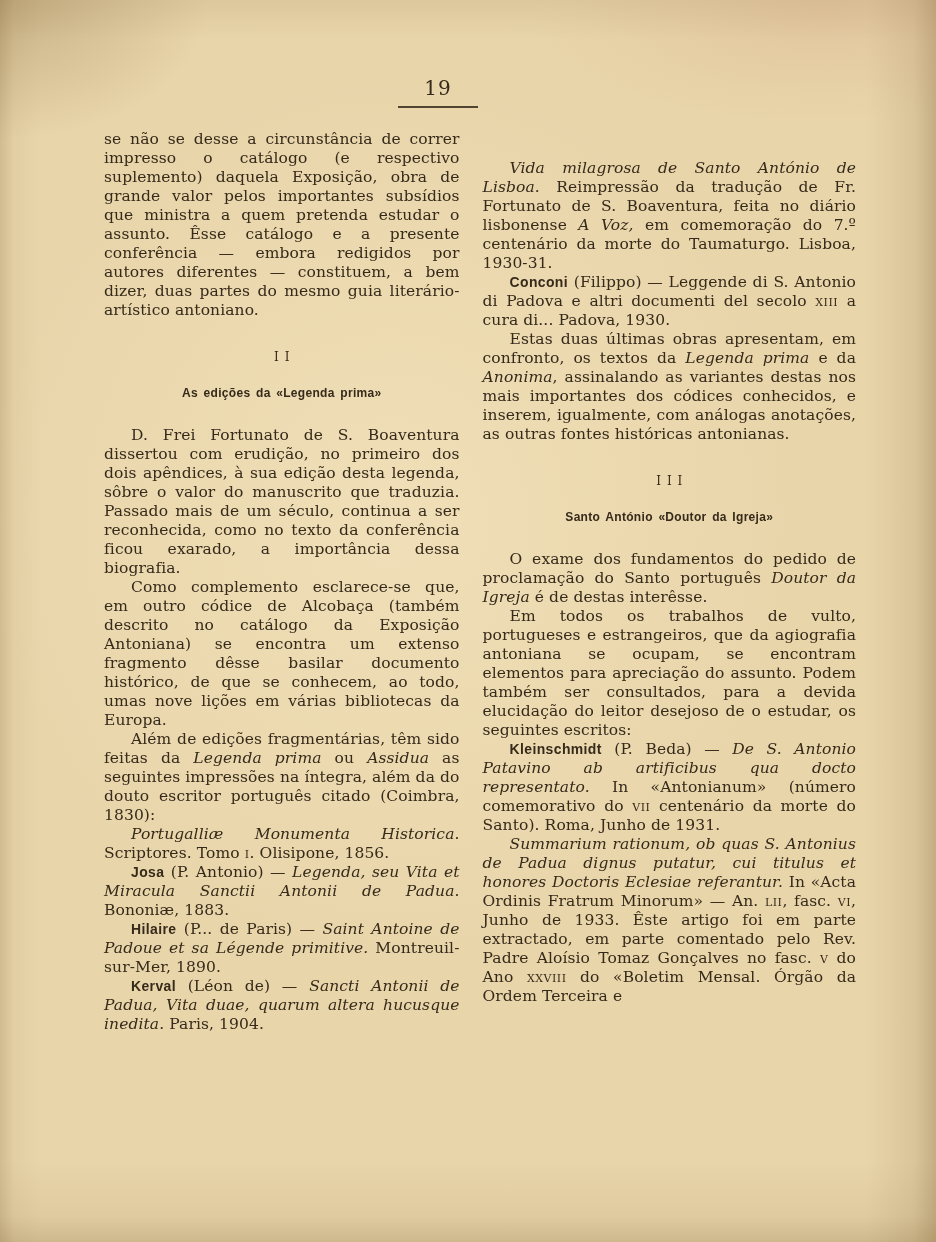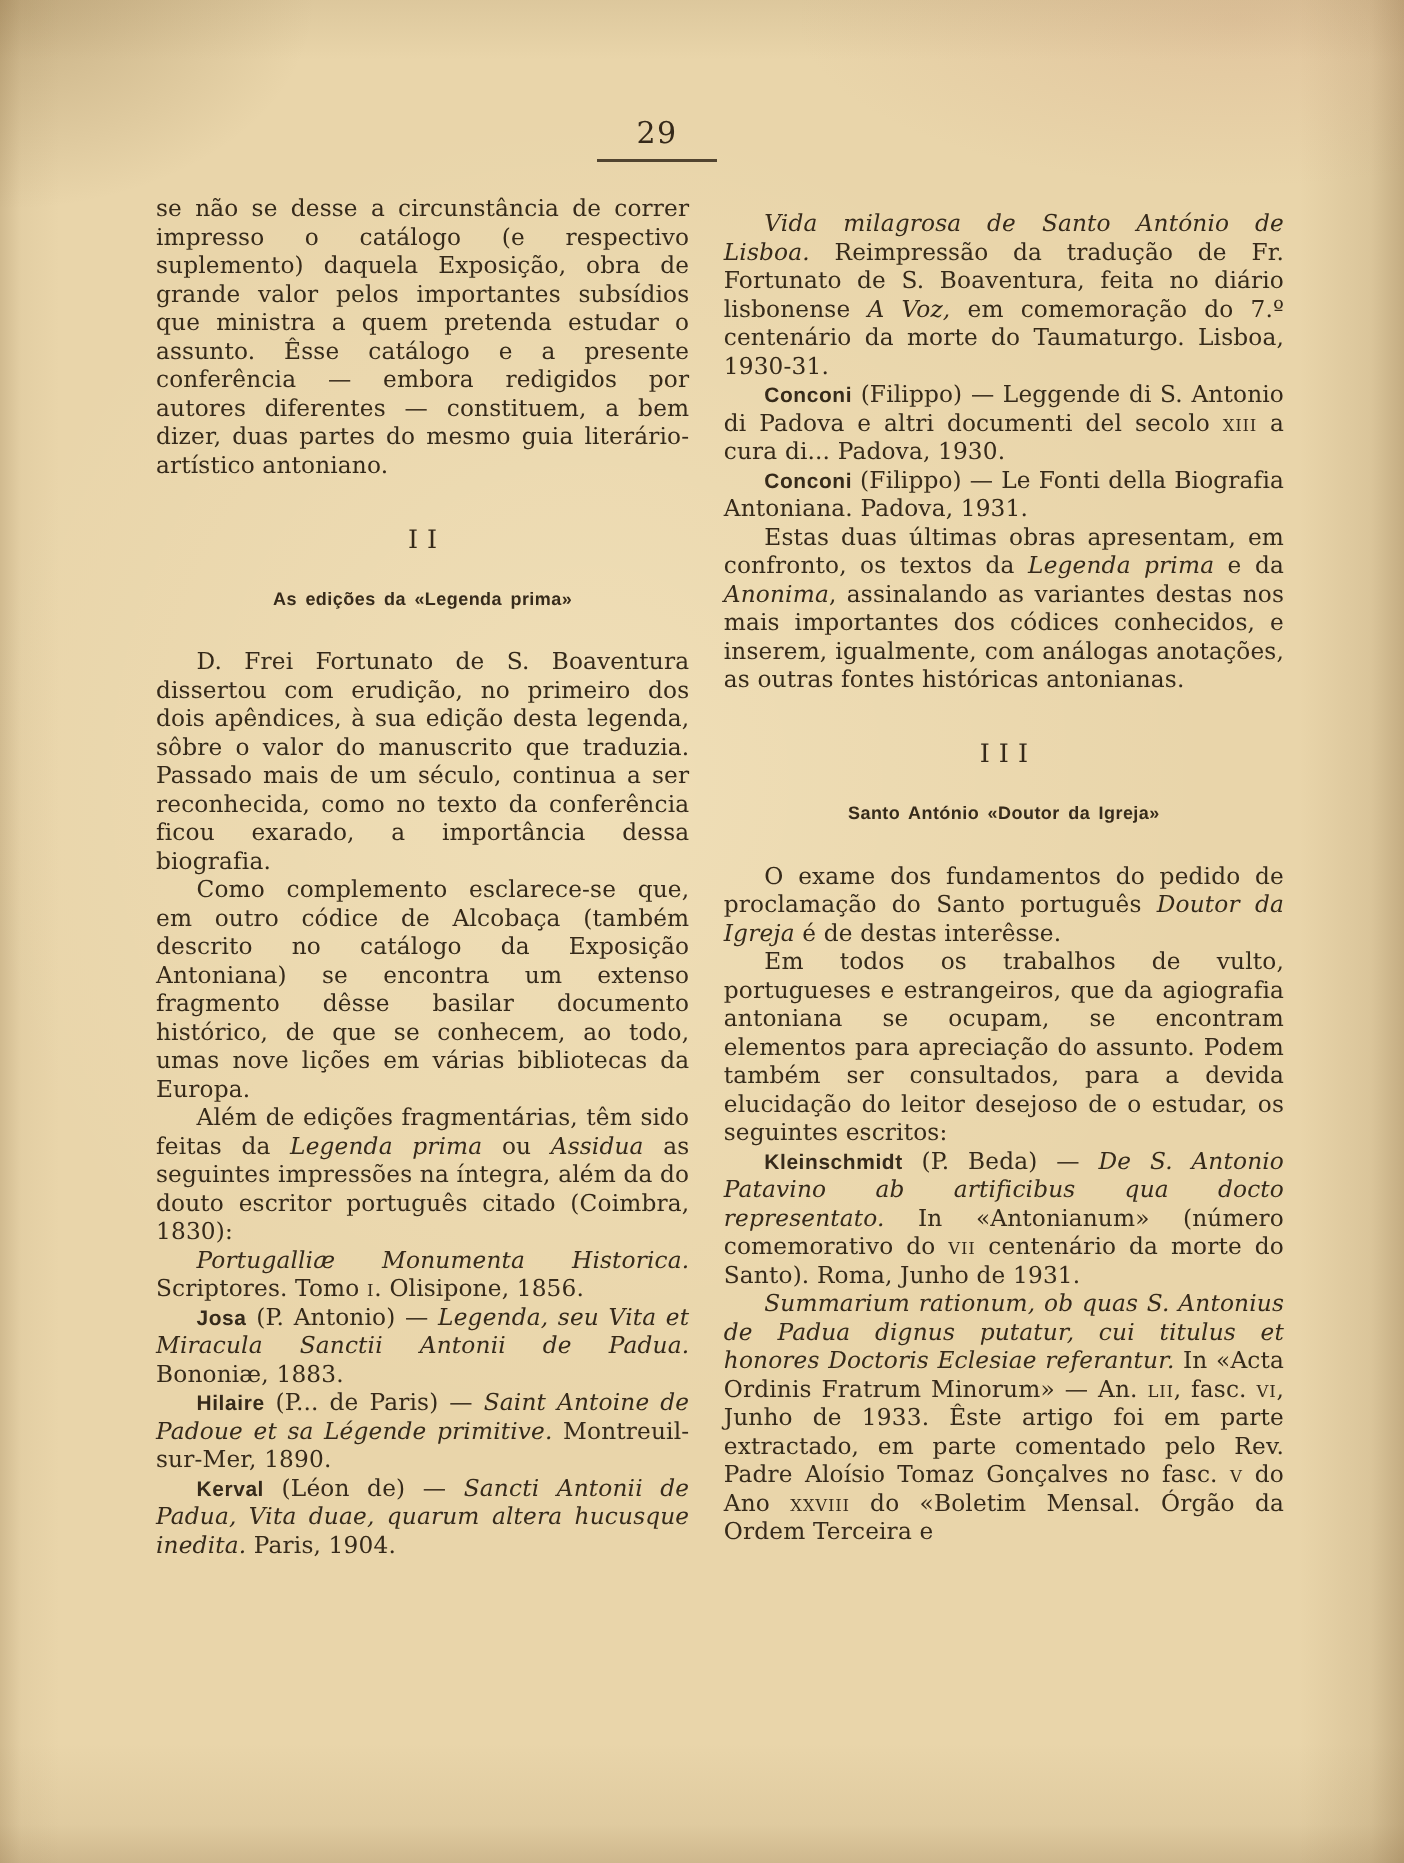--- a/index.html
+++ b/index.html
@@ -59,57 +59,56 @@
   .seg-b {
     font-family: Liberation Sans, sans-serif;
     font-weight: 700;
     font-size: 0.90em;
     letter-spacing: 0.4px;
   }
   .seg-sc { font-variant: small-caps; letter-spacing: 0.5px; }
   .section-number {
     margin: 30px 0 22px;
     text-align: center;
-    font-size: 17px;
+    font-size: 12px;
     letter-spacing: 6px;
     text-indent: 6px;
   }
   .section-title {
     margin: 0 0 26px;
     text-align: center;
     font-family: "Liberation Sans", sans-serif;
     font-weight: 700;
     font-size: 12px;
     letter-spacing: 0.3px;
     word-spacing: 2px;
   }
 </style>
 </head>
 <body>
 
 <div class="page">
-  <div class="page-number">29</div>
+  <div class="page-number">19</div>
 
   <div class="columns">
     <div class="col col-left">
         <p class="para"><span class="seg-n">se não se desse a circunstância de correr impresso o catálogo (e respectivo suplemento) daquela Exposição, obra de grande valor pelos importantes subsídios que ministra a quem pretenda estudar o assunto. Êsse catálogo e a presente conferência — embora redigidos por autores diferentes — constituem, a bem dizer, duas partes do mesmo guia literário-artístico antoniano.</span></p>
         <div class="section-number">II</div>
         <div class="section-title">As edições da «Legenda prima»</div>
         <p class="para indent"><span class="seg-n">D. Frei Fortunato de S. Boaventura dissertou com erudição, no primeiro dos dois apêndices, à sua edição desta legenda, sôbre o valor do manuscrito que traduzia. Passado mais de um século, continua a ser reconhecida, como no texto da conferência ficou exarado, a importância dessa biografia.</span></p>
         <p class="para indent"><span class="seg-n">Como complemento esclarece-se que, em outro códice de Alcobaça (também descrito no catálogo da Exposição Antoniana) se encontra um extenso fragmento dêsse basilar documento histórico, de que se conhecem, ao todo, umas nove lições em várias bibliotecas da Europa.</span></p>
         <p class="para indent"><span class="seg-n">Além de edições fragmentárias, têm sido feitas da </span><span class="seg-i">Legenda prima</span><span class="seg-n"> ou </span><span class="seg-i">Assidua</span><span class="seg-n"> as seguintes impressões na íntegra, além da do douto escritor português citado (Coimbra, 1830):</span></p>
         <p class="para indent"><span class="seg-i">Portugalliæ Monumenta Historica.</span><span class="seg-n"> Scriptores. Tomo </span><span class="seg-sc">i</span><span class="seg-n">. Olisipone, 1856.</span></p>
         <p class="para indent"><span class="seg-b">Josa</span><span class="seg-n"> (P. Antonio) — </span><span class="seg-i">Legenda, seu Vita et Miracula Sanctii Antonii de Padua.</span><span class="seg-n"> Bononiæ, 1883.</span></p>
         <p class="para indent"><span class="seg-b">Hilaire</span><span class="seg-n"> (P... de Paris) — </span><span class="seg-i">Saint Antoine de Padoue et sa Légende primitive.</span><span class="seg-n"> Montreuil-sur-Mer, 1890.</span></p>
         <p class="para indent"><span class="seg-b">Kerval</span><span class="seg-n"> (Léon de) — </span><span class="seg-i">Sancti Antonii de Padua, Vita duae, quarum altera hucusque inedita.</span><span class="seg-n"> Paris, 1904.</span></p>
       </div>
     <div class="col col-right">
         <p class="para indent"><span class="seg-i">Vida milagrosa de Santo António de Lisboa.</span><span class="seg-n"> Reimpressão da tradução de Fr. Fortunato de S. Boaventura, feita no diário lisbonense </span><span class="seg-i">A Voz,</span><span class="seg-n"> em comemoração do 7.º centenário da morte do Taumaturgo. Lisboa, 1930-31.</span></p>
         <p class="para indent"><span class="seg-b">Conconi</span><span class="seg-n"> (Filippo) — Leggende di S. Antonio di Padova e altri documenti del secolo </span><span class="seg-sc">xiii</span><span class="seg-n"> a cura di... Padova, 1930.</span></p>
-        <p class="para indent"><span class="seg-b">Conconi</span><span class="seg-n"> (Filippo) — Le Fonti della Biografia Antoniana. Padova, 1931.</span></p>
         <p class="para indent"><span class="seg-n">Estas duas últimas obras apresentam, em confronto, os textos da </span><span class="seg-i">Legenda prima</span><span class="seg-n"> e da </span><span class="seg-i">Anonima</span><span class="seg-n">, assinalando as variantes destas nos mais importantes dos códices conhecidos, e inserem, igualmente, com análogas anotações, as outras fontes históricas antonianas.</span></p>
         <div class="section-number">III</div>
         <div class="section-title">Santo António «Doutor da Igreja»</div>
         <p class="para indent"><span class="seg-n">O exame dos fundamentos do pedido de proclamação do Santo português </span><span class="seg-i">Doutor da Igreja</span><span class="seg-n"> é de destas interêsse.</span></p>
         <p class="para indent"><span class="seg-n">Em todos os trabalhos de vulto, portugueses e estrangeiros, que da agiografia antoniana se ocupam, se encontram elementos para apreciação do assunto. Podem também ser consultados, para a devida elucidação do leitor desejoso de o estudar, os seguintes escritos:</span></p>
         <p class="para indent"><span class="seg-b">Kleinschmidt</span><span class="seg-n"> (P. Beda) — </span><span class="seg-i">De S. Antonio Patavino ab artificibus qua docto representato.</span><span class="seg-n"> In «Antonianum» (número comemorativo do </span><span class="seg-sc">vii</span><span class="seg-n"> centenário da morte do Santo). Roma, Junho de 1931.</span></p>
         <p class="para indent"><span class="seg-i">Summarium rationum, ob quas S. Antonius de Padua dignus putatur, cui titulus et honores Doctoris Eclesiae referantur.</span><span class="seg-n"> In «Acta Ordinis Fratrum Minorum» — An. </span><span class="seg-sc">lii</span><span class="seg-n">, fasc. </span><span class="seg-sc">vi</span><span class="seg-n">, Junho de 1933. Êste artigo foi em parte extractado, em parte comentado pelo Rev. Padre Aloísio Tomaz Gonçalves no fasc. </span><span class="seg-sc">v</span><span class="seg-n"> do Ano </span><span class="seg-sc">xxviii</span><span class="seg-n"> do «Boletim Mensal. Órgão da Ordem Terceira e</span></p>
       </div>
   </div>
 </div>

